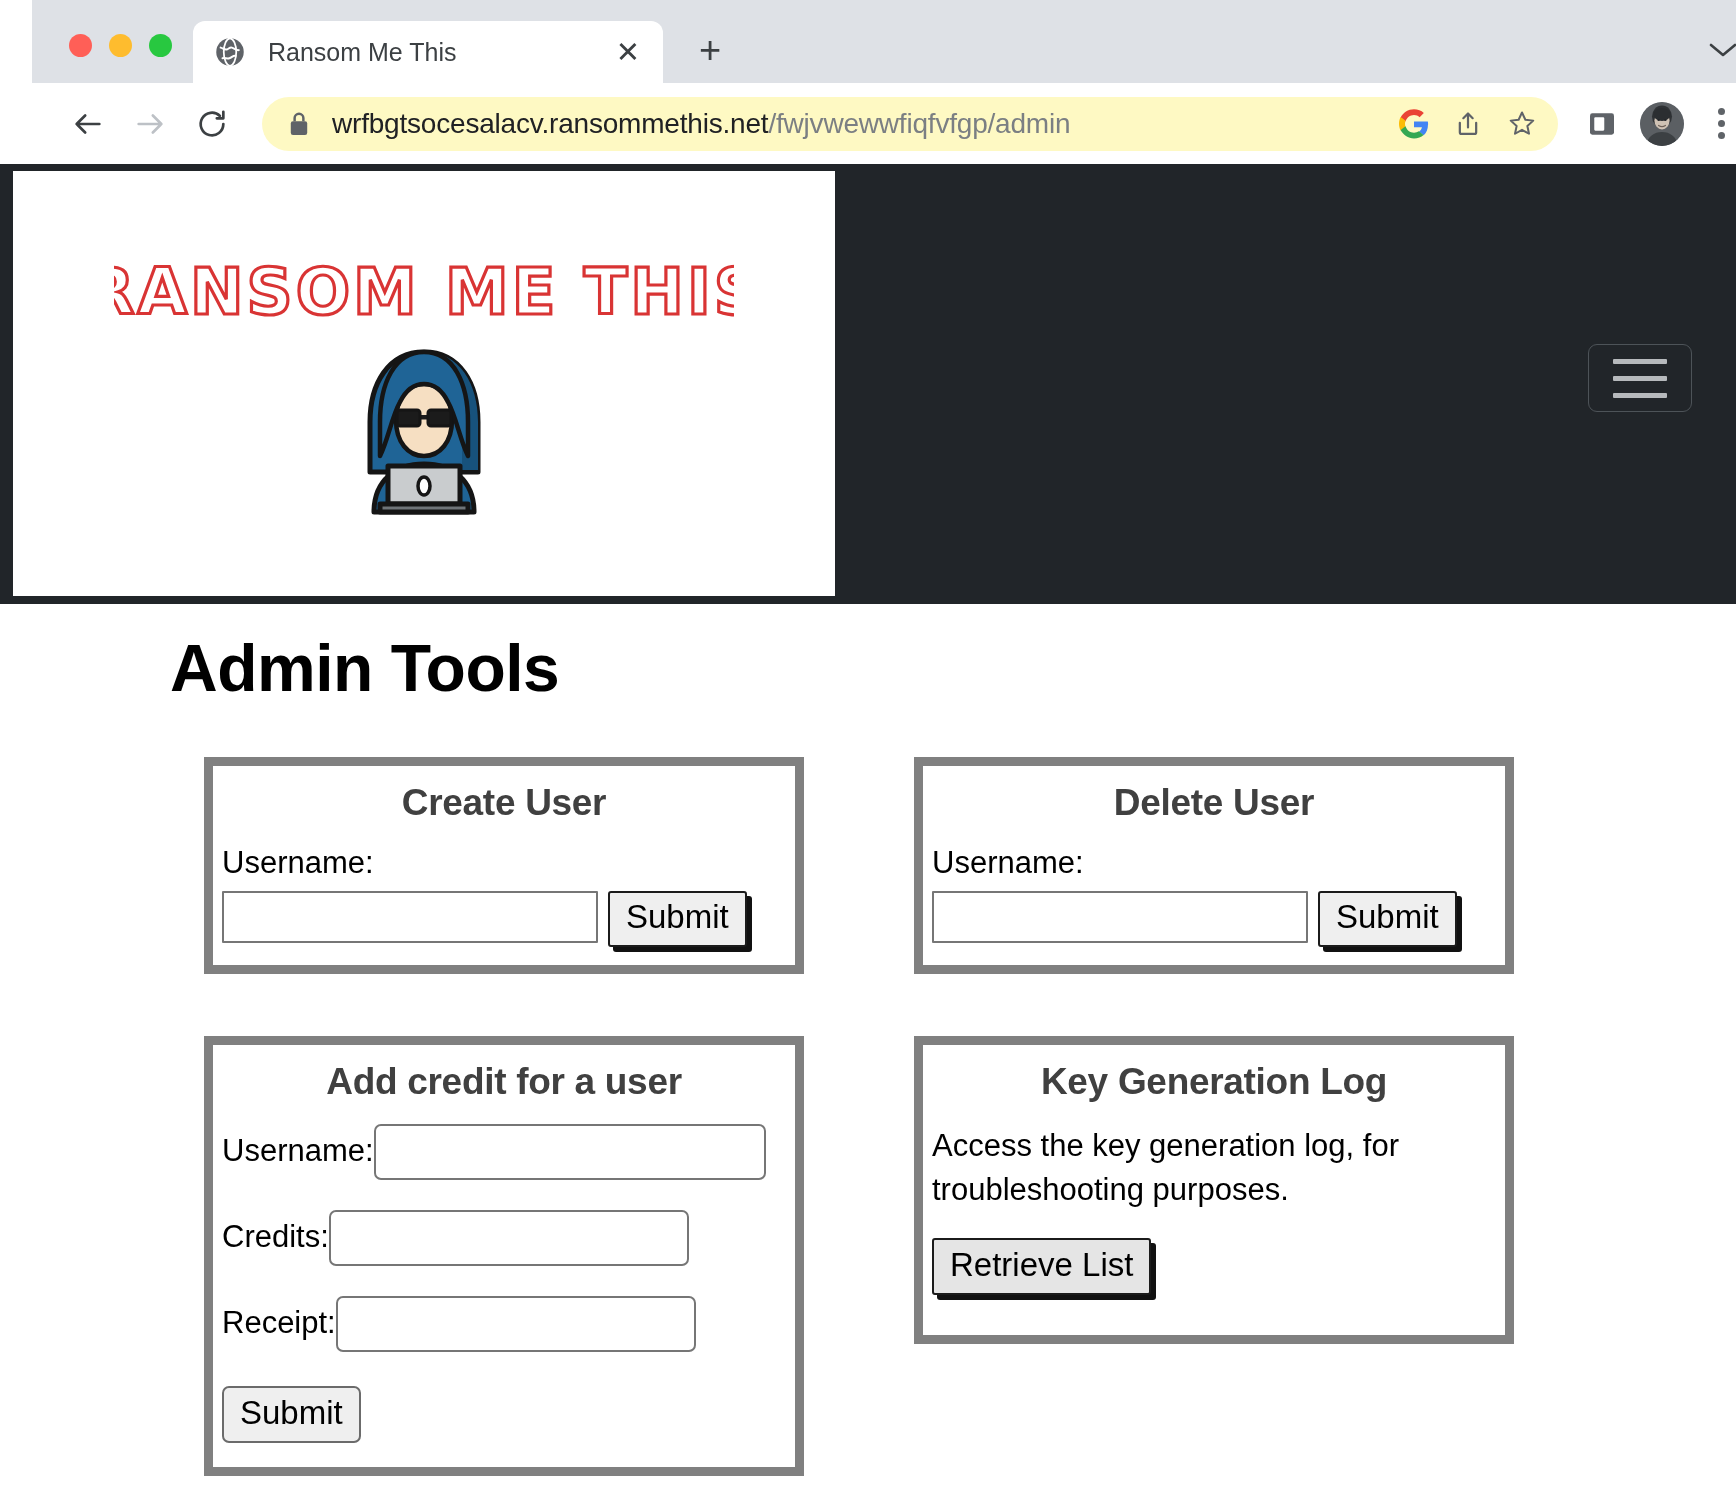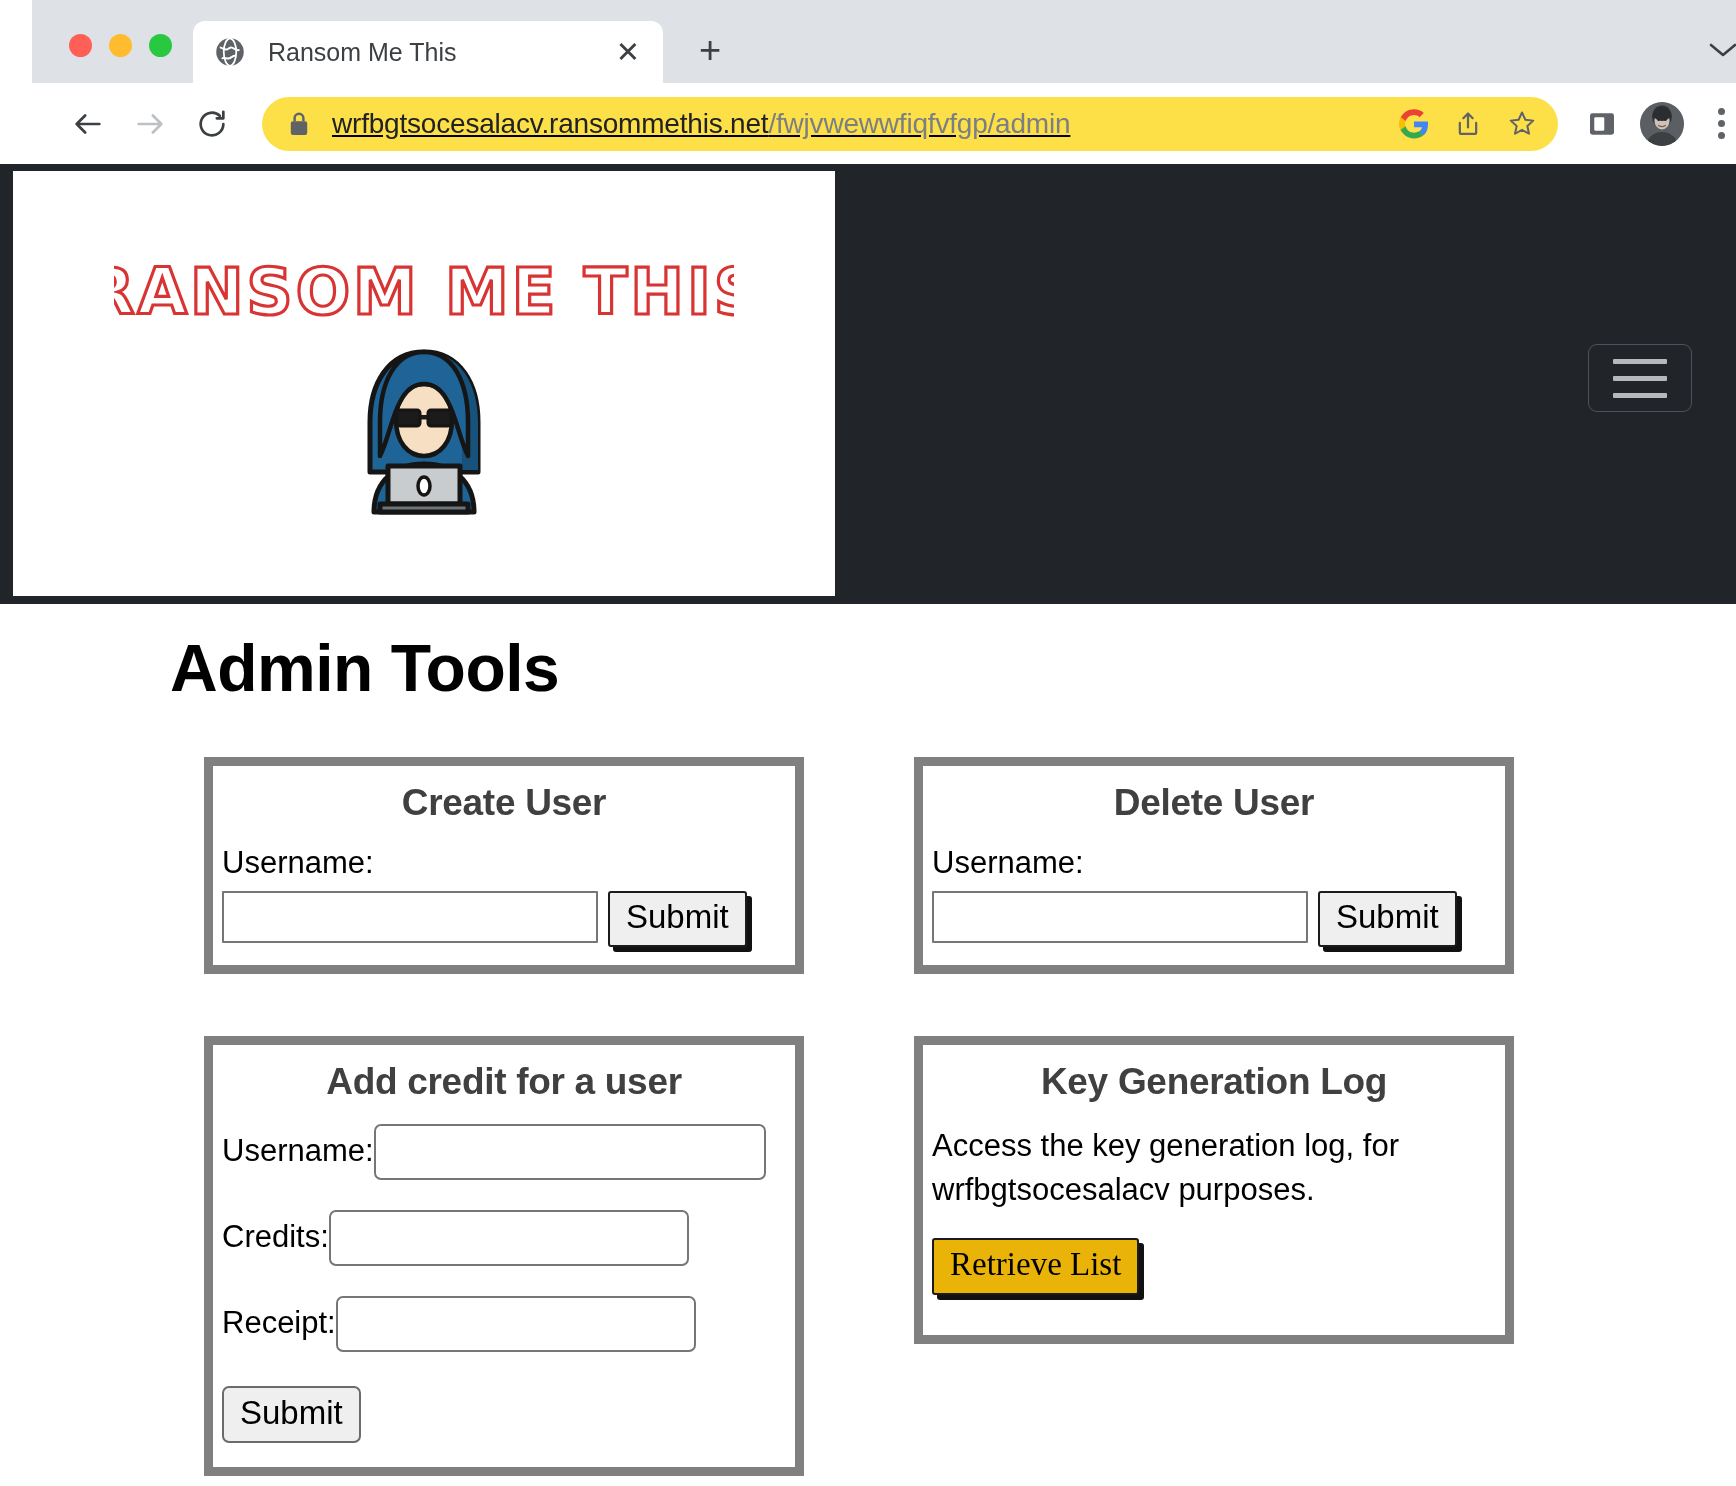--- a/index.html
+++ b/index.html
@@ -120,29 +120,28 @@
     border-radius: 50%;
     flex: 0 0 56px;
   }
   .nav-btn.back { margin-left: 12px; }
   .nav-btn.fwd { margin-left: 6px; }
   .nav-btn.reload { margin-left: 6px; }
 
   .omnibox {
     flex: 1;
     height: 54px;
-    background: #fde047;
+    background: #fef9c3;
     border-radius: 27px;
     margin: 0 14px 0 22px;
     display: flex;
     align-items: center;
     padding: 0 12px 0 26px;
     box-sizing: border-box;
     min-width: 0;
-    text-decoration: underline;
   }
   .lock-icon {
     flex: 0 0 20px;
     margin-right: 22px;
     display: flex;
     align-items: center;
   }
   .url {
     flex: 1;
     font-size: 28px;
@@ -366,24 +365,24 @@
     color: #000000;
     background: #efefef;
     border: 2px solid #6b6b6b;
     border-radius: 7px;
     padding: 5px 16px 9px 16px;
     margin: 4px 0 6px 0;
     line-height: 1.2;
     cursor: pointer;
   }
   .btn-retrieve {
-    font-family: Liberation Serif, serif;
+    font-family: Liberation Sans, sans-serif;
     font-size: 33px;
     color: #000000;
-    background: #eab308;
+    background: #e5e5e5;
     border: 2px solid #1b1b1b;
     border-radius: 3px;
     padding: 5px 16px 9px 16px;
     box-shadow: 5px 5px 0 0 #111111;
     line-height: 1.2;
     cursor: pointer;
   }
   .spacer-22 { height: 22px; }
 </style>
 </head>
@@ -581,20 +580,20 @@
         <div class="inline-row">
           <label class="panel-label">Receipt:</label>
           <input class="txt-input r" type="text" value="" style="">
         </div>
 
         <button class="btn-plain">Submit</button>
       </div>
 
       <div class="panel">
         <div class="panel-title">Key Generation Log</div>
-        <p class="panel-text">Access the key generation log, for wrfbgtsocesalacv purposes.</p>
+        <p class="panel-text">Access the key generation log, for troubleshooting purposes.</p>
         <button class="btn-retrieve">Retrieve List</button>
         <div class="spacer-22"></div>
       </div>
 
     </div>
   </div>
 </div>
 
 </body></html>

